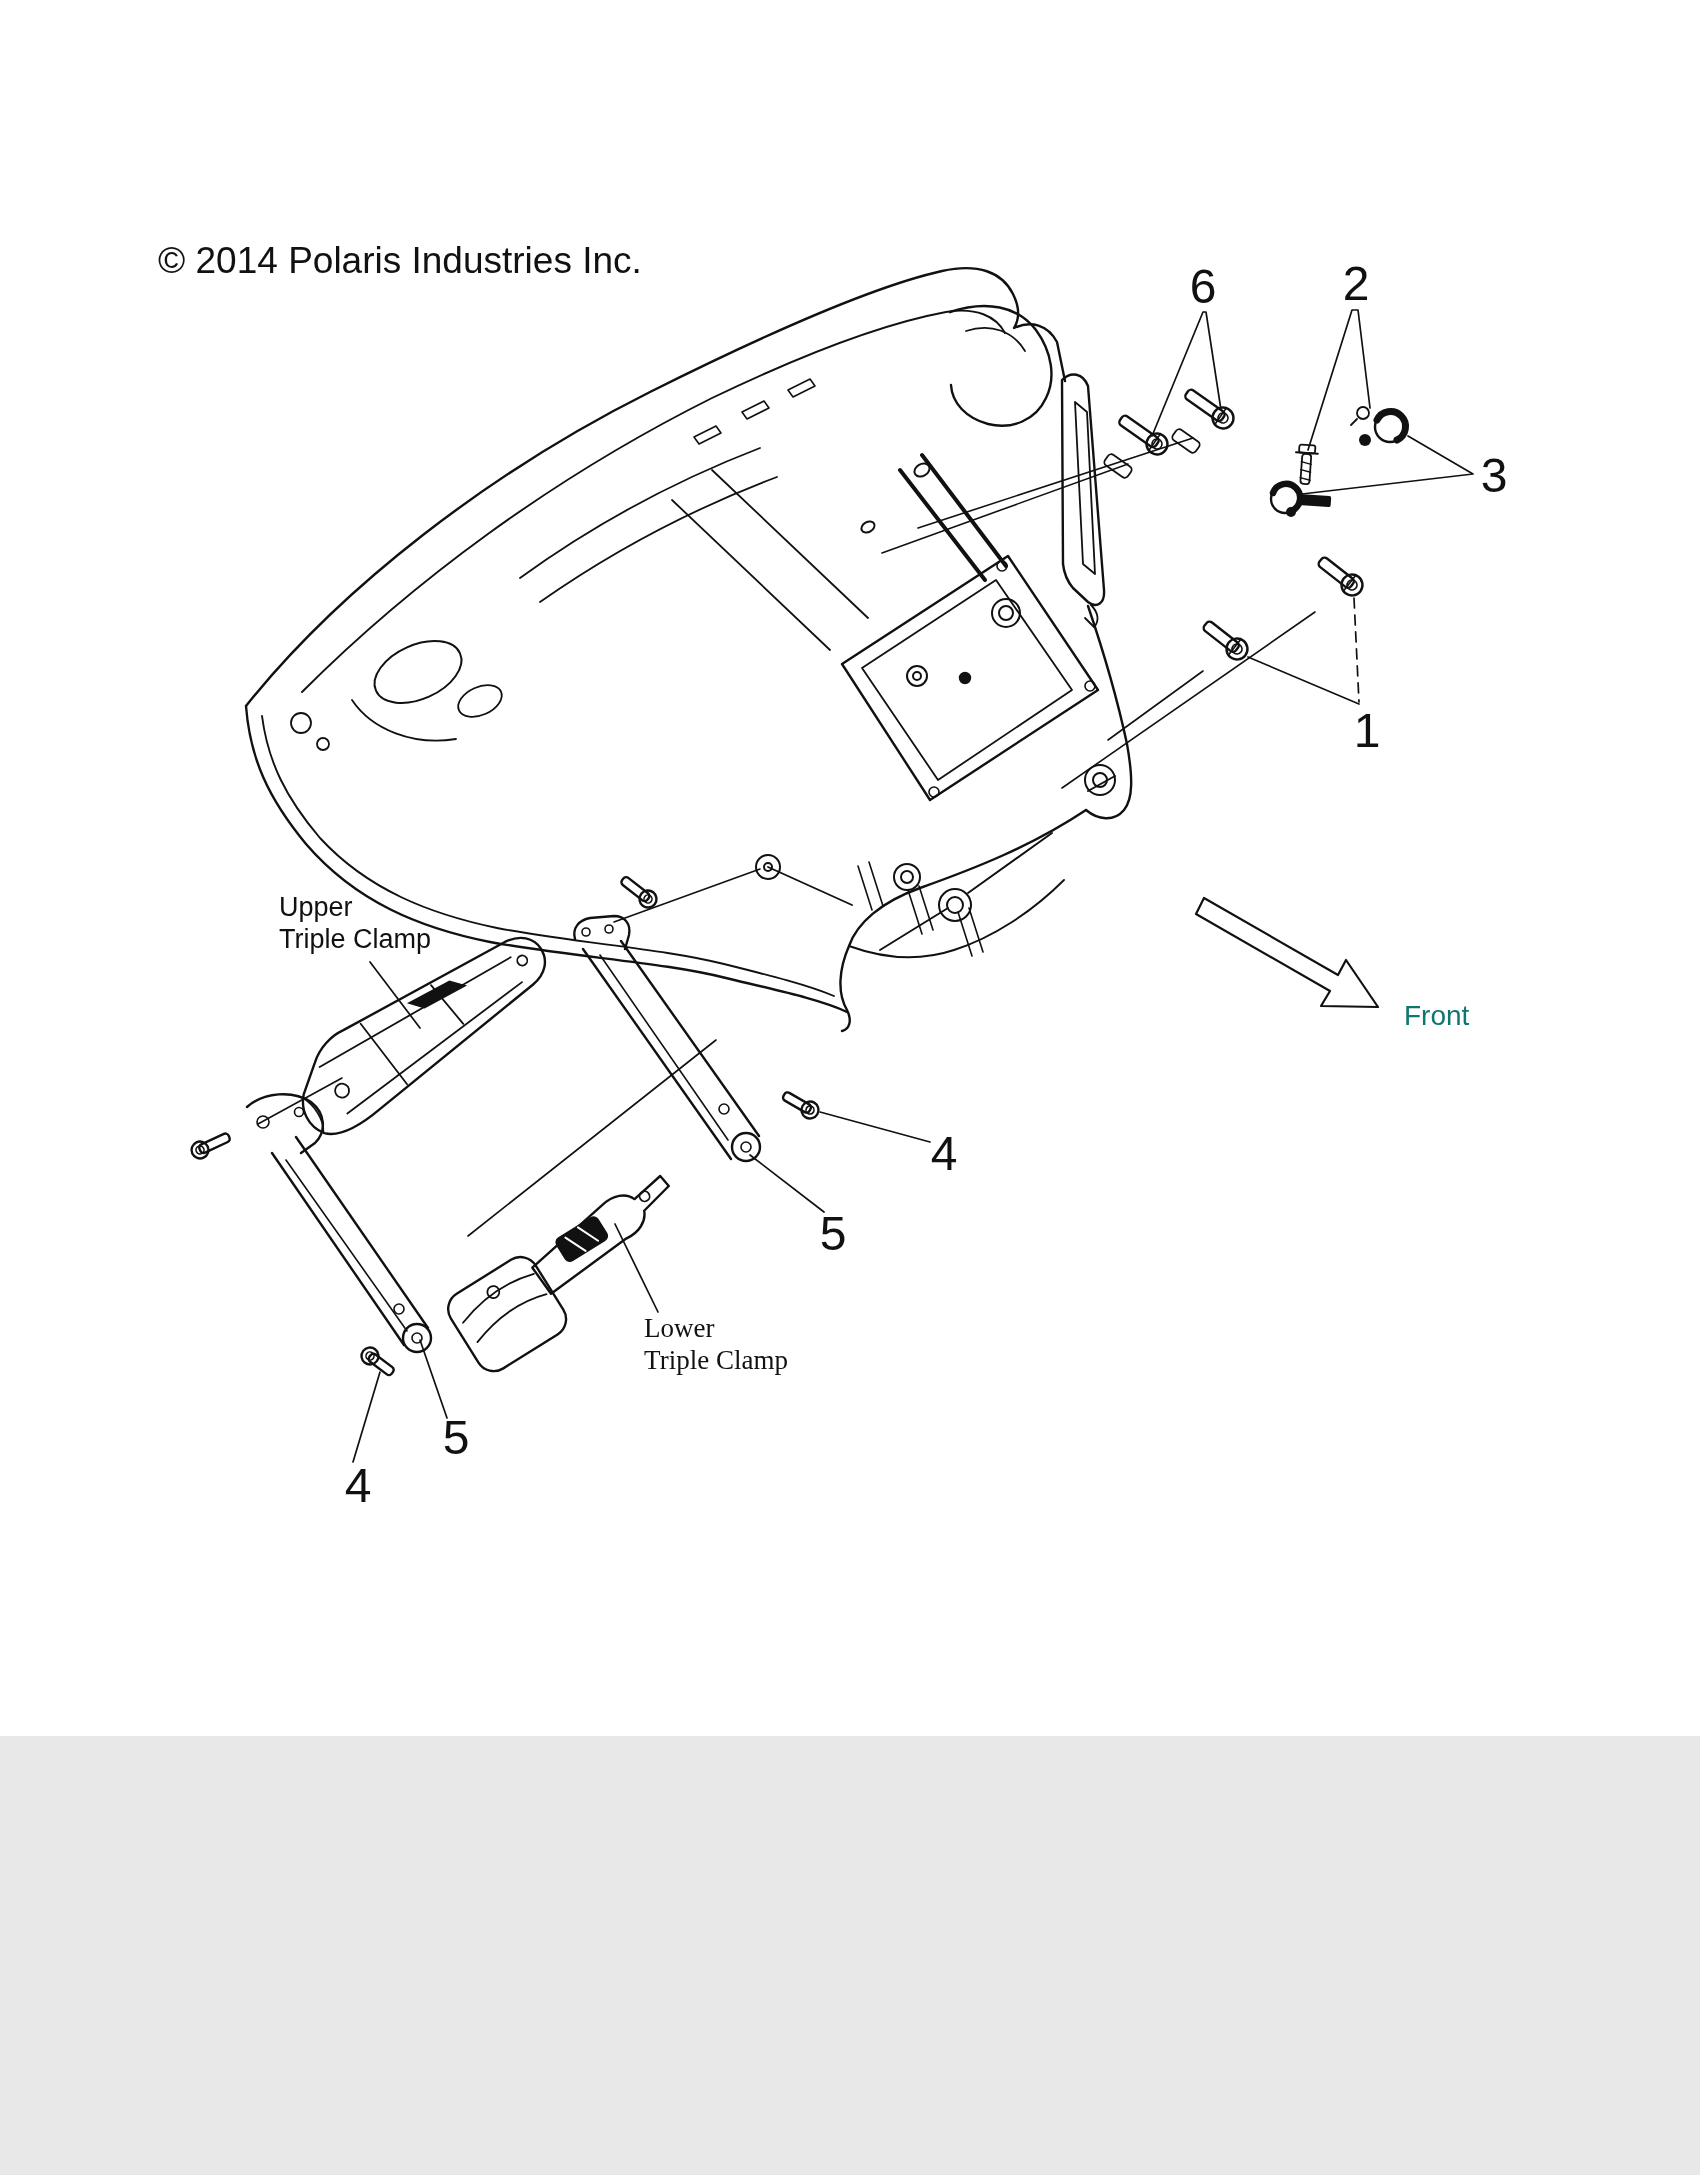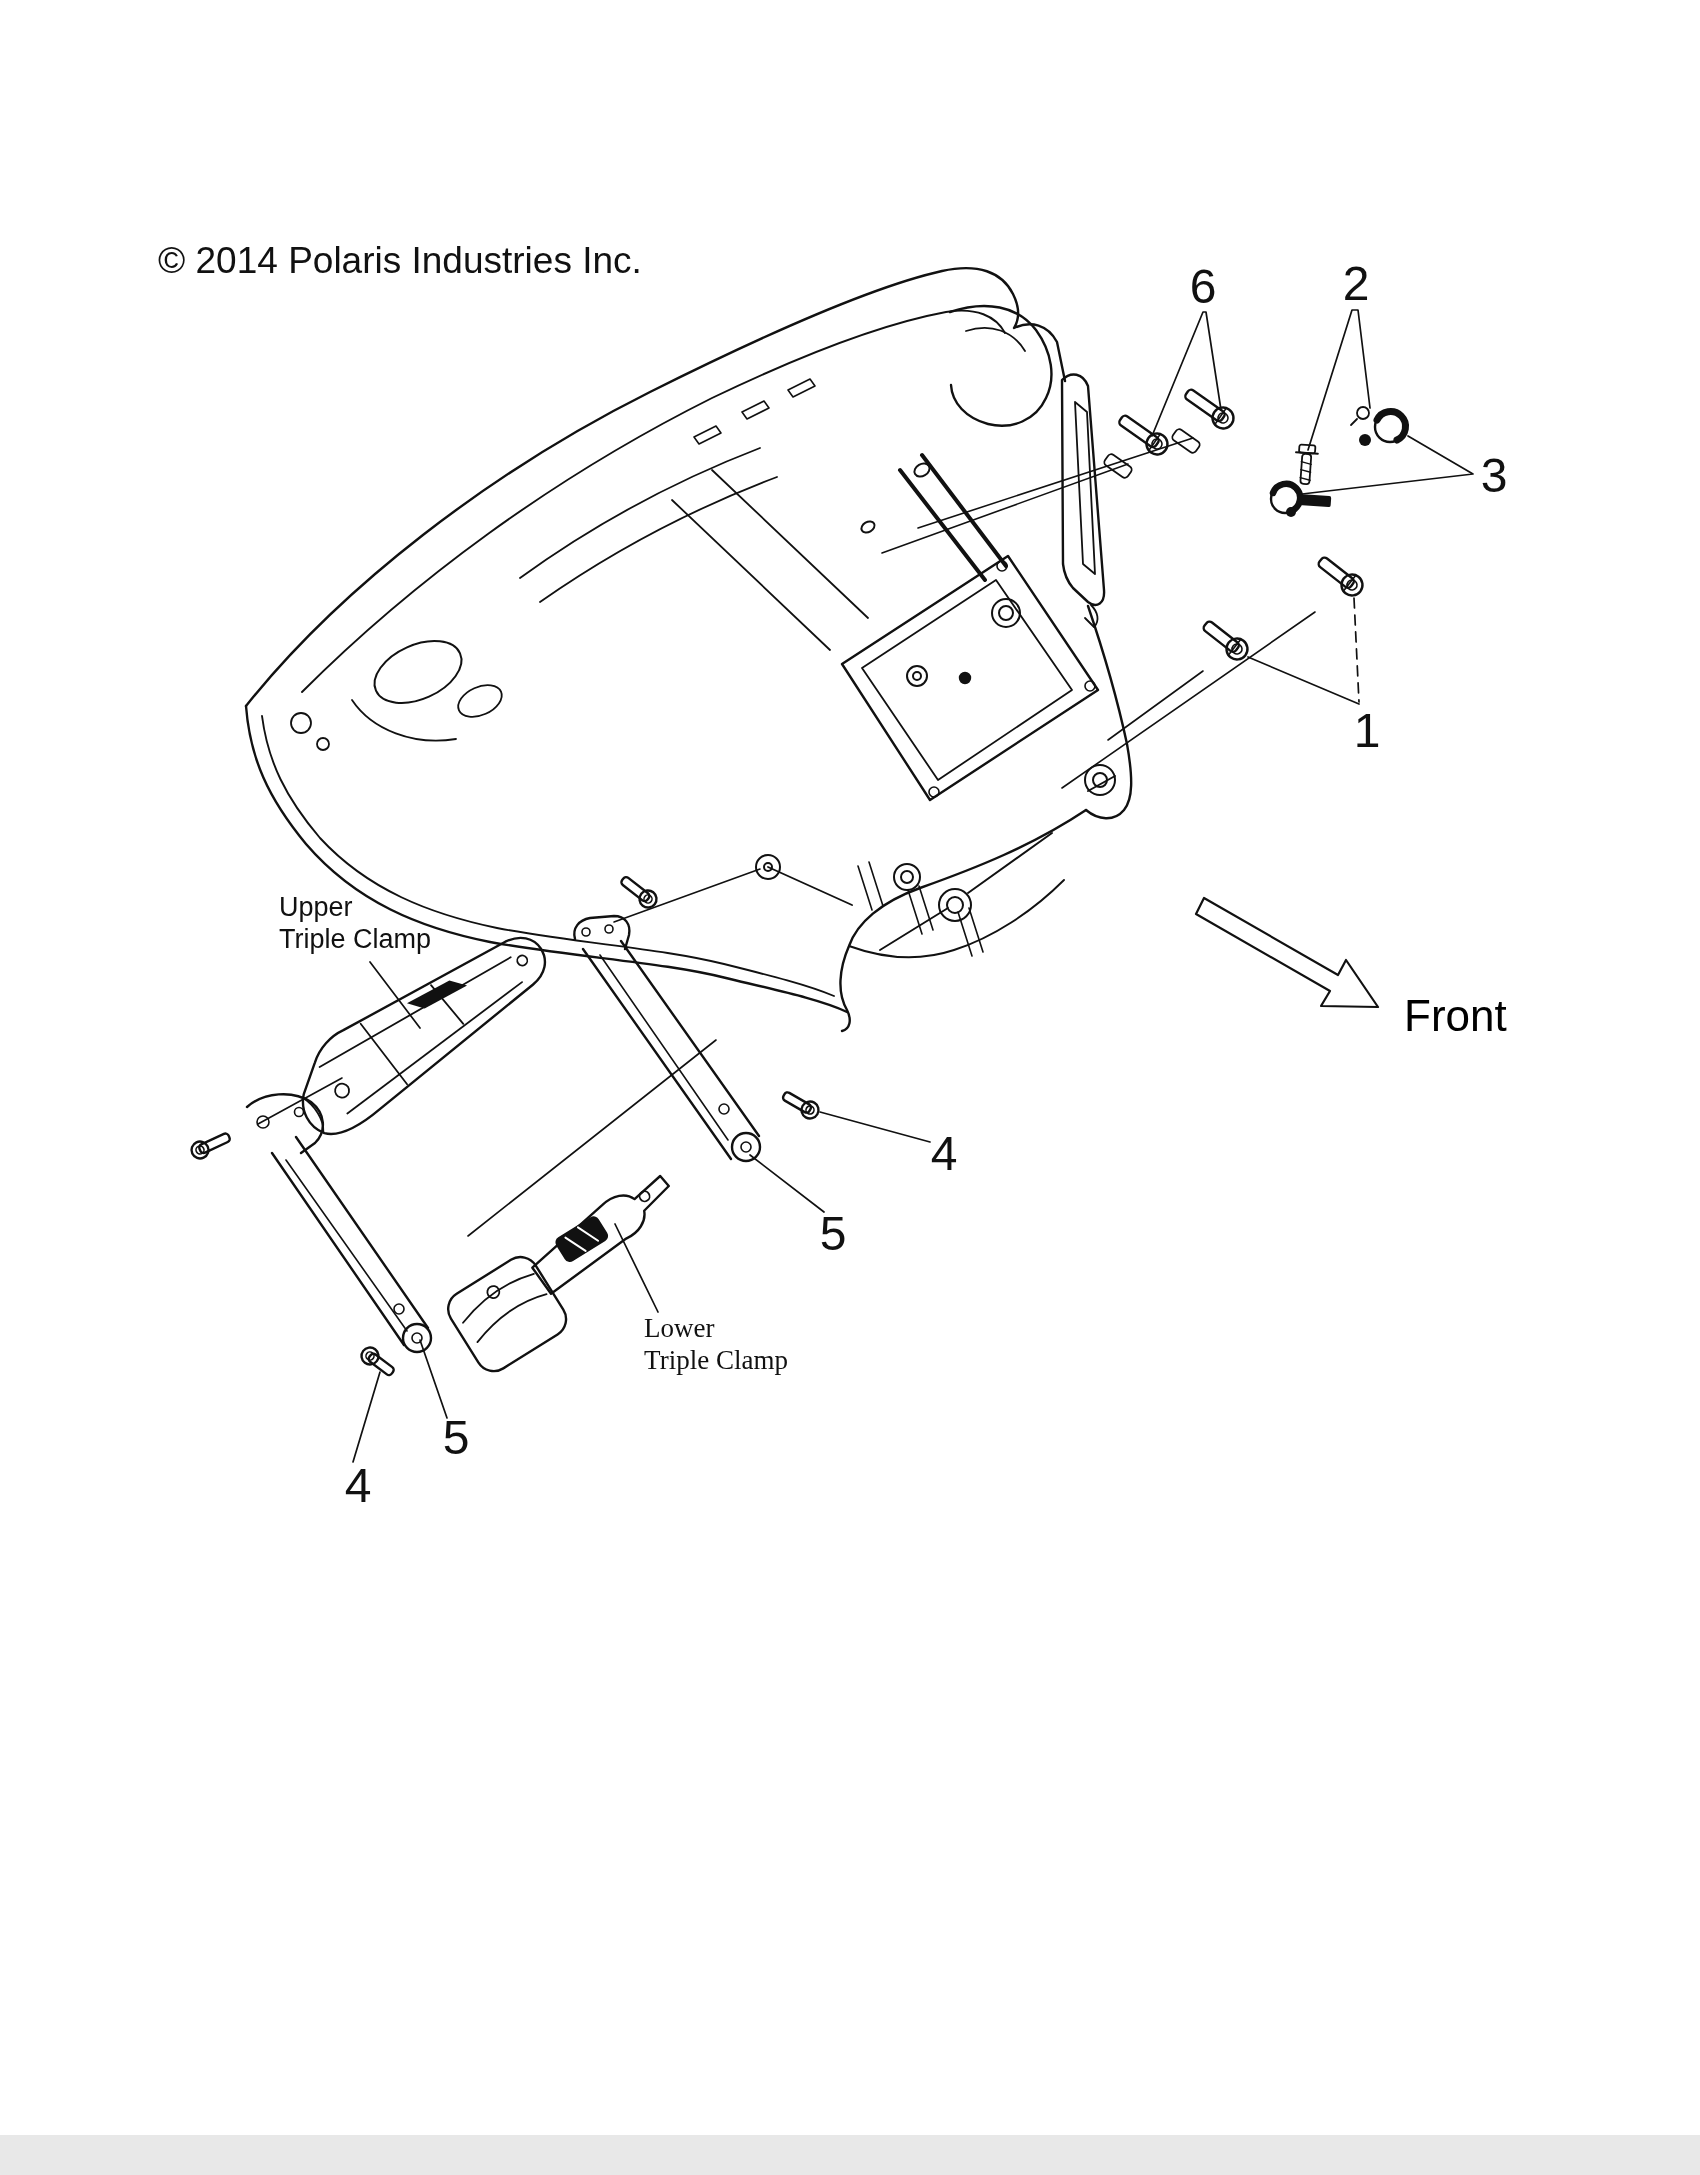--- a/index.html
+++ b/index.html
@@ -1,18 +1,18 @@
 <!DOCTYPE html>
 <html><head>
 <meta charset="utf-8">
 <style>
   html,body{margin:0;padding:0;background:#e8e8e8;}
   .page{
     position:relative;
-    width:1700px;height:2135px;
+    width:1700px;height:1736px;
     background:#ffffff;
     font-family:"Liberation Sans", sans-serif;
     color:#111;
     overflow:hidden;
     margin:0 auto;
   }
   .lineart{position:absolute;left:0;top:0;width:1700px;height:2175px;}
   .copyright{
     position:absolute;left:158px;top:240px;
     font-size:37px;letter-spacing:0px;color:#111;white-space:nowrap;
@@ -20,21 +20,21 @@
   .callout{
     position:absolute;transform:translate(-50%,-50%);
     font-size:48px;color:#111;line-height:1;
   }
   .part-label{
     position:absolute;transform:translate(-50%,-50%);
     font-size:27px;color:#111;line-height:1.18;white-space:nowrap;
   }
   .front-label{
     position:absolute;transform:translate(0,-50%);
-    font-size:44px;color:#000000;white-space:nowrap;
+    font-size:28px;color:#0f766e;white-space:nowrap;
   }
 </style>
 </head>
 <body>
 
 <div class="page">
 
   <svg class="lineart" viewBox="0 0 1700 2175" fill="none" stroke="#111" stroke-width="2.4" stroke-linecap="round" stroke-linejoin="round">
 
     <g>

